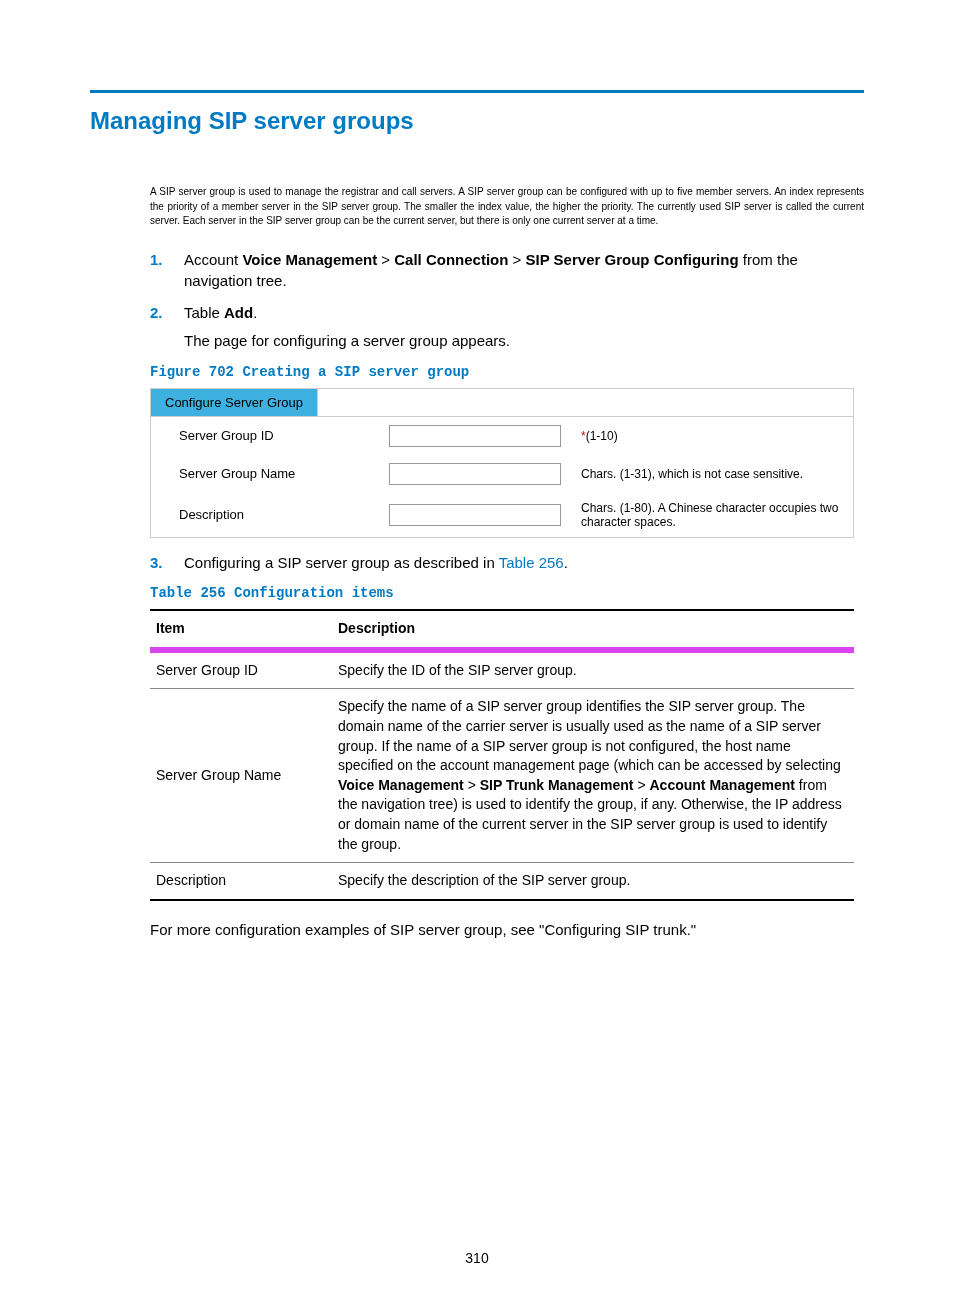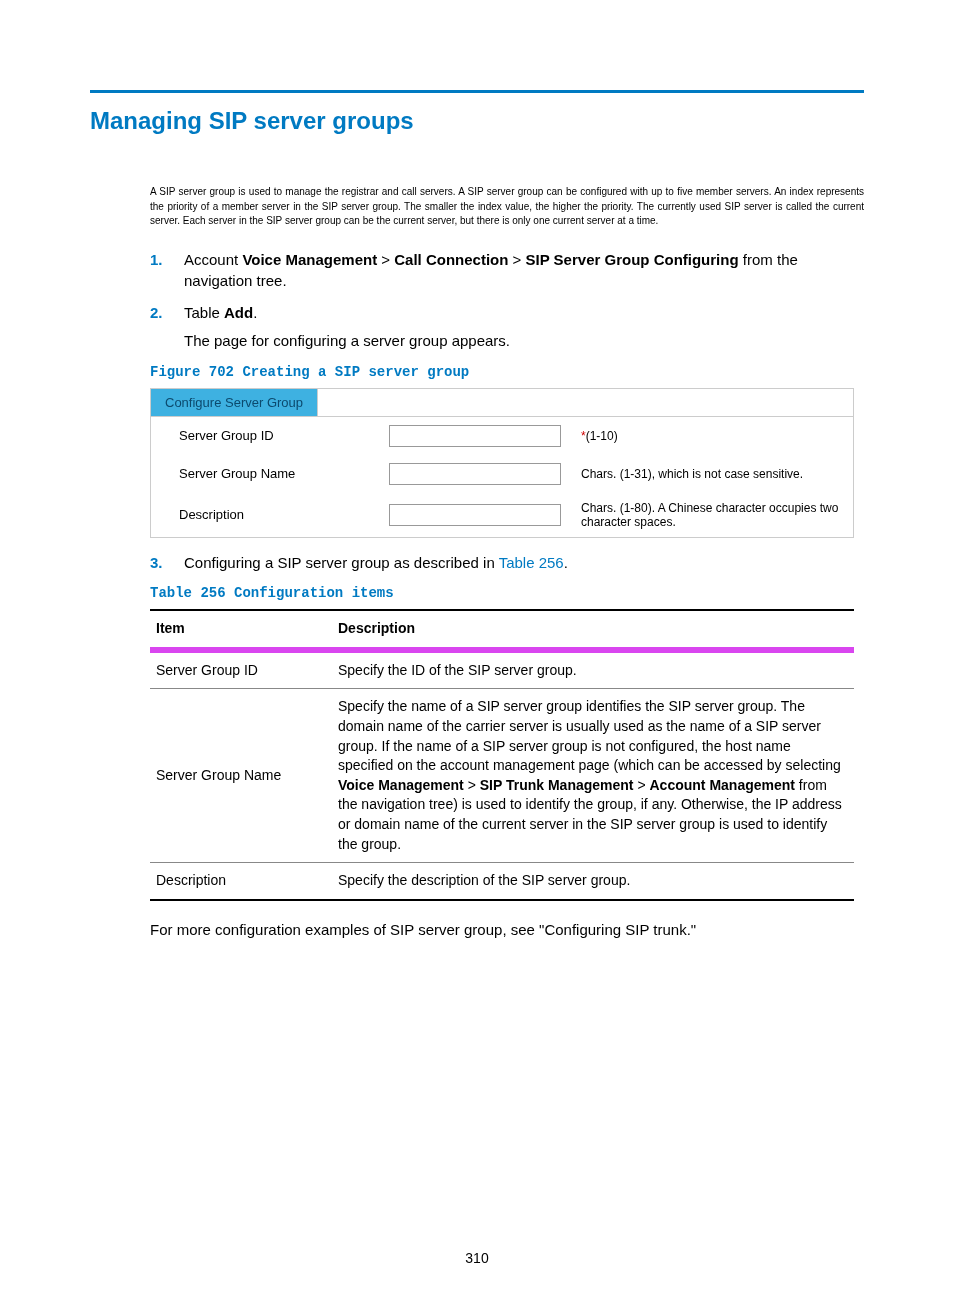--- a/index.html
+++ b/index.html
@@ -81,21 +81,21 @@
     width: 704px;
     box-sizing: border-box;
     font-size: 13px;
   }
   .figure .tab-row {
     display: flex;
     border-bottom: 1px solid #ccc;
   }
   .figure .tab {
     background: #3eb1e1;
-    color: #0c4a6e;
+    color: #000000;
     padding: 6px 14px;
     font-size: 13px;
     border-right: 1px solid #ccc;
   }
   .figure .form-row {
     display: flex;
     align-items: center;
     padding: 8px 14px;
     gap: 10px;
   }

